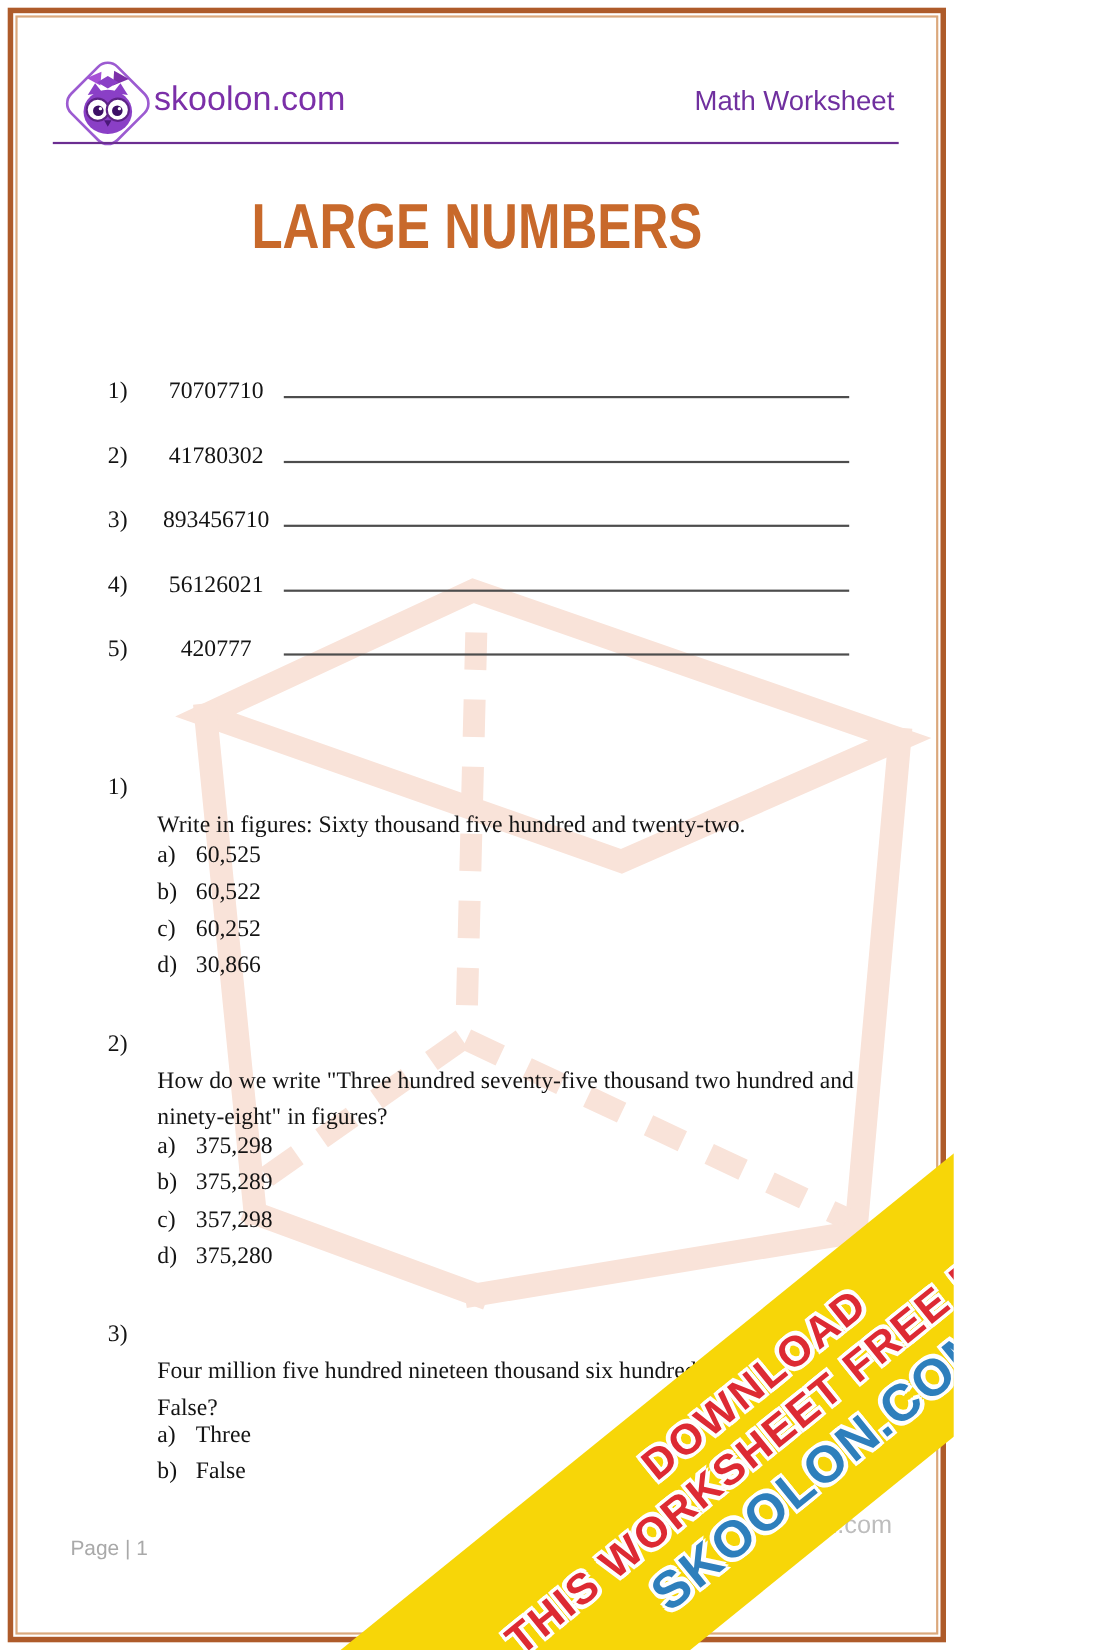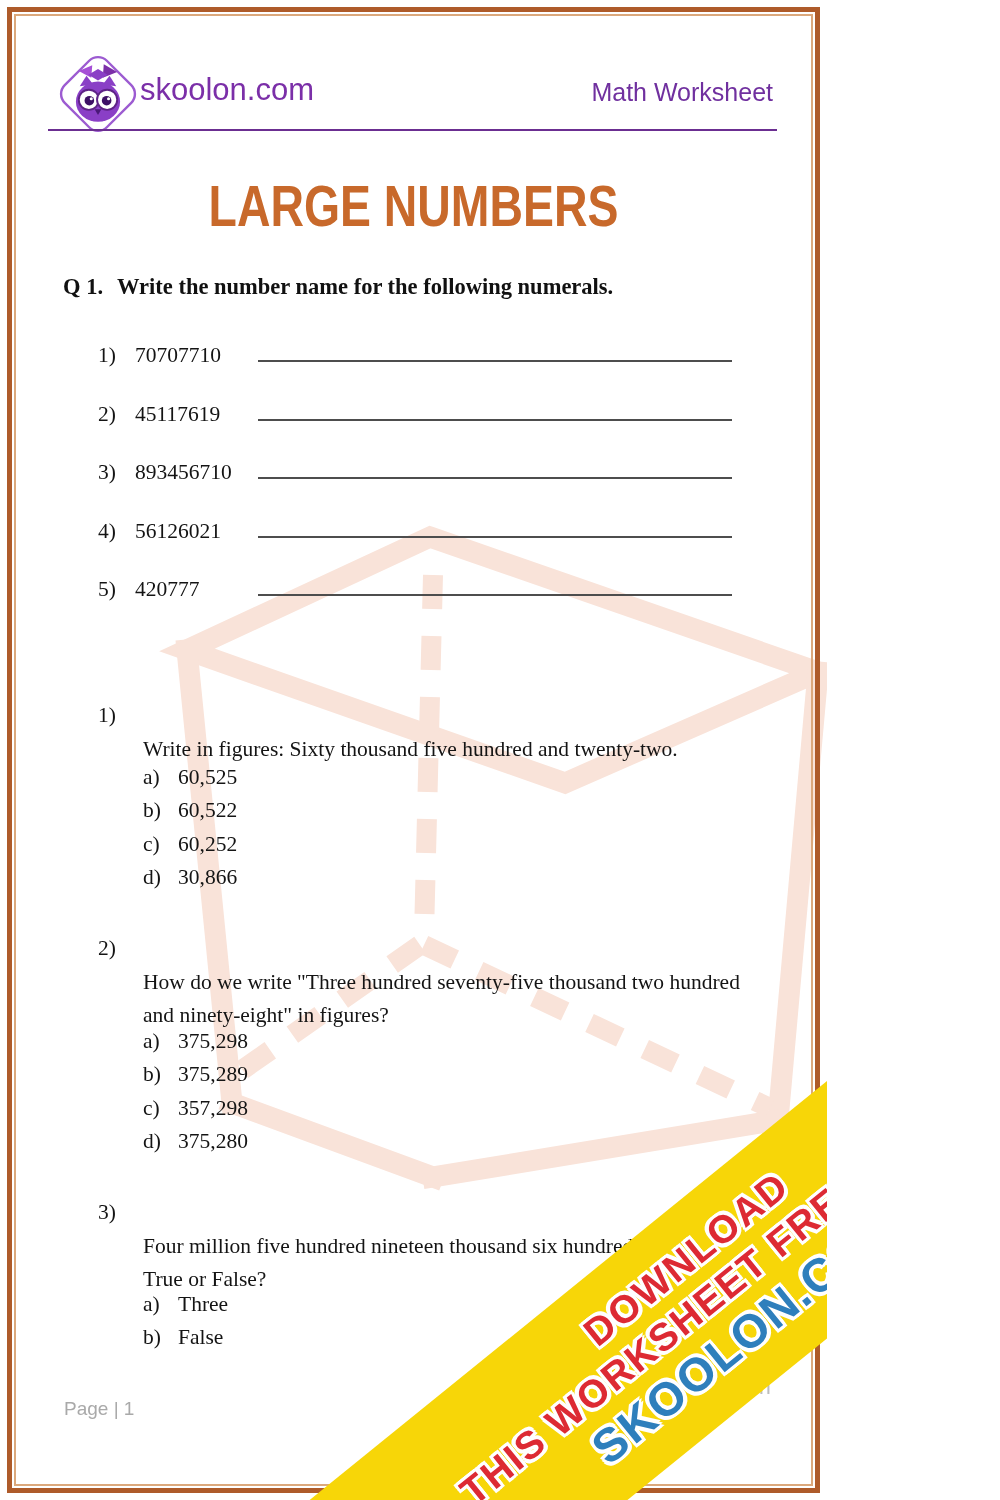--- a/index.html
+++ b/index.html
@@ -1,17 +1,17 @@
 <!DOCTYPE html>
 <html><head>
 <meta charset="utf-8">
 <style>
   html,body{margin:0;padding:0;}
   body{width:1000px;height:1500px;background:#ffffff;font-family:"Liberation Serif",serif;}
-  .page{position:relative;width:827px;height:1500px;overflow:hidden;background:#fff;}
+  .page{position:relative;width:827px;height:1500px;overflow:hidden;background:#fff;padding-left:40px;}
 
   
   .frame-outer{position:absolute;inset:7px;border:5px solid #AE5B2A;z-index:5;pointer-events:none;}
   .frame-inner{position:absolute;inset:2px;border:2px solid #DBA87C;}
 
   
   .watermark{position:absolute;left:0;top:0;z-index:1;}
 
   .content{position:absolute;inset:0;z-index:20;}
 
@@ -31,21 +31,21 @@
   
   .qhead{position:absolute;left:63px;font-size:22.5px;font-weight:bold;color:#111;}
   .qhead .qlabel{margin-right:14px;}
   .q1head{top:274px;}
   .q2head{top:641px;}
 
   
   .q1-items{position:absolute;left:98px;right:95px;top:334px;}
   .q1row{display:flex;align-items:baseline;height:33px;margin-bottom:25.6px;font-size:21.5px;color:#141414;}
   .q1row .num{width:37px;}
-  .q1row .val{width:123px;}
+  .q1row .val{width:123px;text-align:center;}
   .q1row .blank{flex:1;border-bottom:2px solid #4d4d4d;height:26px;}
 
   
   .q2q{position:absolute;left:98px;right:58px;display:flex;font-size:21.5px;color:#141414;line-height:33.4px;}
   .q2q .num{width:45px;flex:none;}
   .q2q .qtext{flex:1;margin-top:34px;}
   .q2q1{top:699px;}
   .q2q2{top:932px;}
   .q2q3{top:1196px;}
 
@@ -116,33 +116,30 @@
         <circle cx="61" cy="55" r="1.6" fill="#ffffff"></circle>
         <path d="M46.5 66 L53.5 66 L50 72 Z" fill="#4A1878"></path>
       </svg>
     </div>
     <div class="logo-text">skoolon.com</div>
     <div class="ws-type">Math Worksheet</div>
     <div class="divider"></div>
 
     <div class="title">LARGE NUMBERS</div>
 
-    <div class="qhead q1head">
-      <span class="qlabel">Q 1.</span><span>Write the number name for the following numerals.</span>
-    </div>
 
     <div class="q1-items">
       <div class="q1row">
         <span class="num">1)</span>
         <span class="val">70707710</span>
         <span class="blank"></span>
       </div>
       <div class="q1row">
         <span class="num">2)</span>
-        <span class="val">45117619</span>
+        <span class="val">41780302</span>
         <span class="blank"></span>
       </div>
       <div class="q1row">
         <span class="num">3)</span>
         <span class="val">893456710</span>
         <span class="blank"></span>
       </div>
       <div class="q1row">
         <span class="num">4)</span>
         <span class="val">56126021</span>

